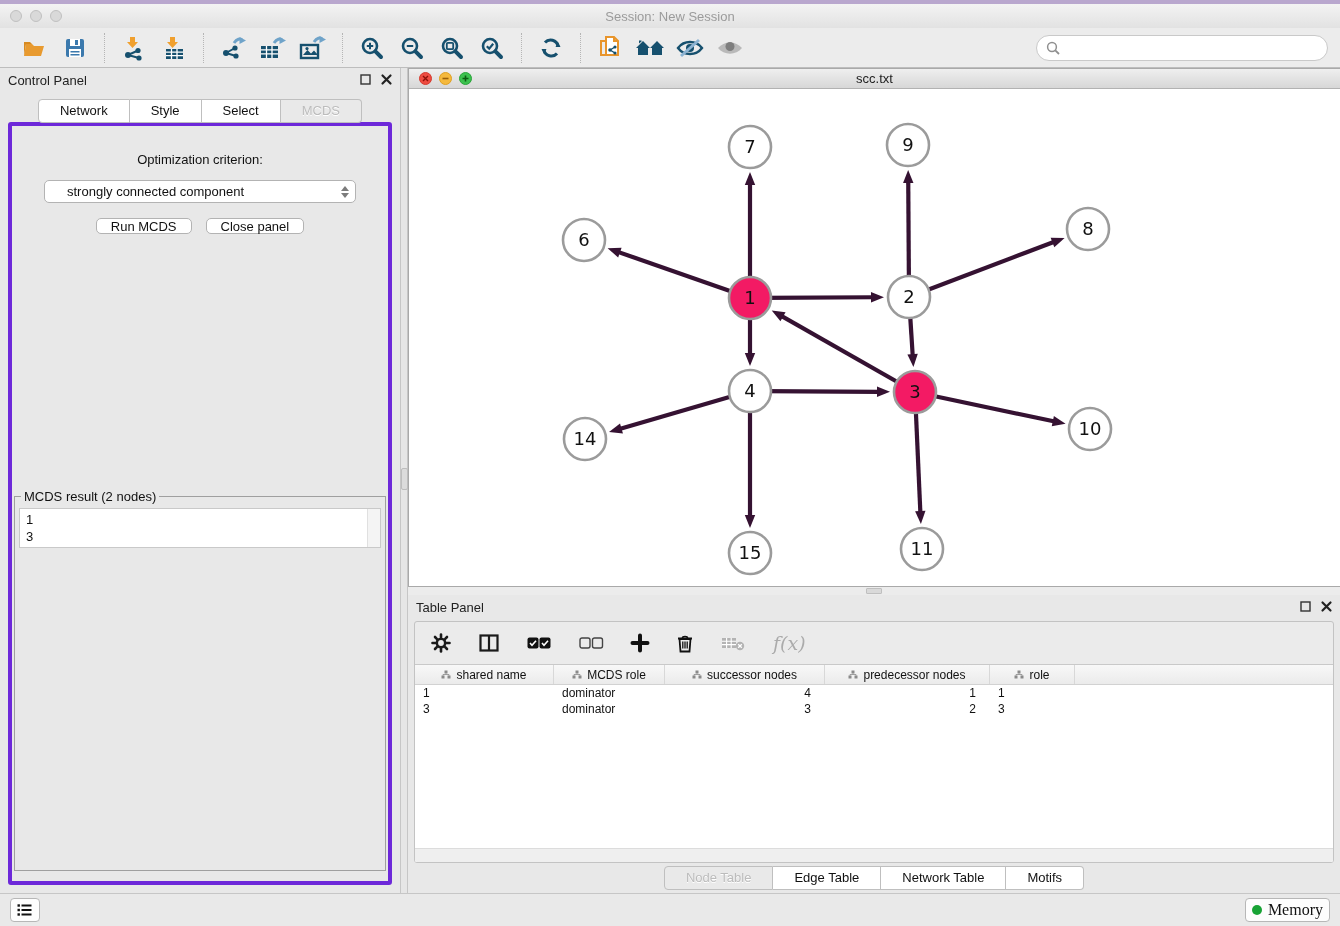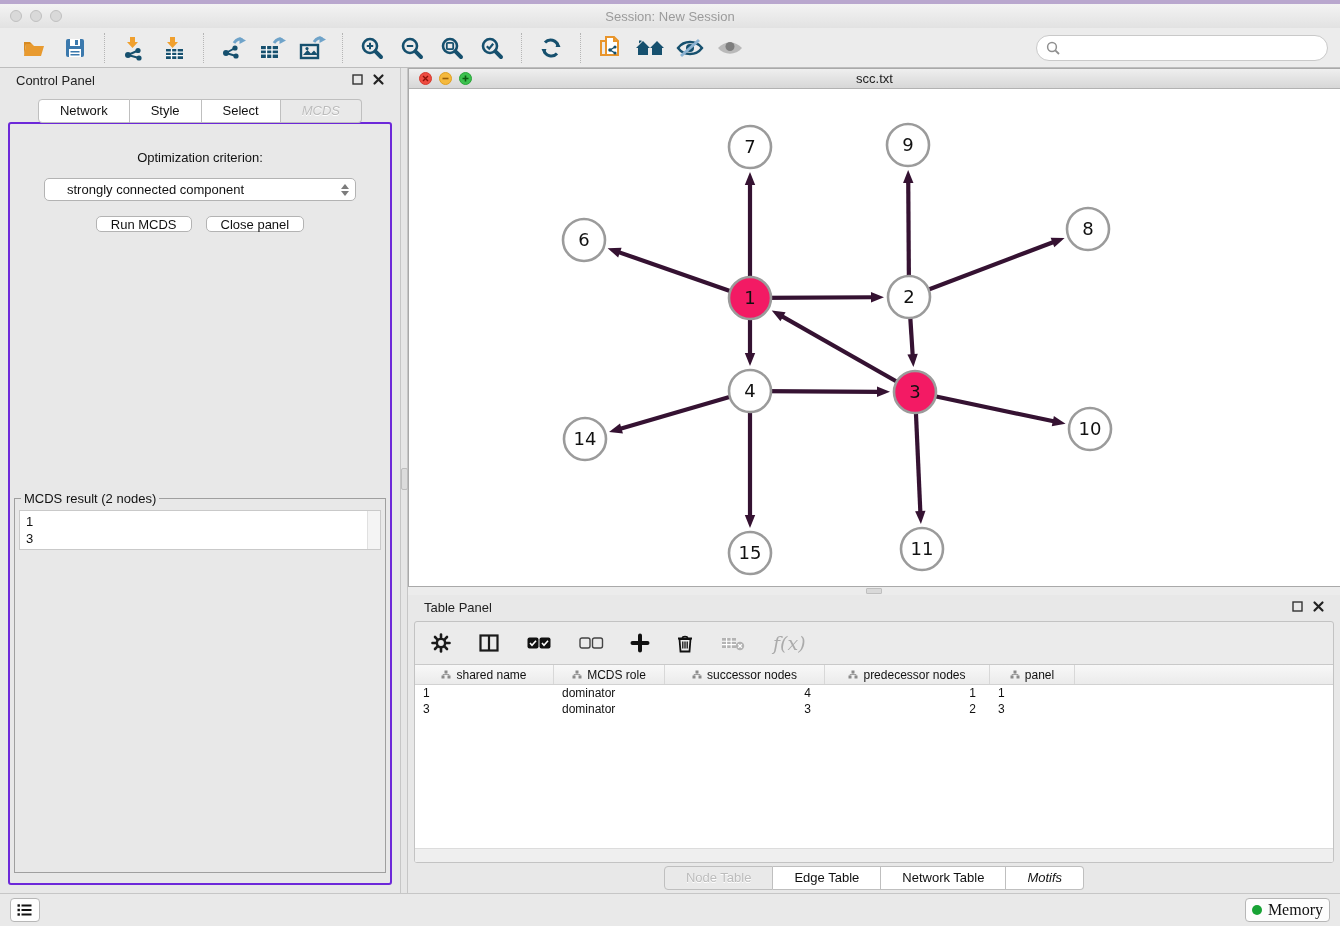--- a/index.html
+++ b/index.html
@@ -21,29 +21,29 @@
   .search-input { width:292px; height:26px; border:1px solid #c9c9c9; border-radius:13px; background:#fff; padding:0 10px 0 30px; font-size:13px; color:#333; outline:none; }
   .search-icon-el { position:absolute; left:9px; top:5px; }
 
   
   .main { flex:1; display:flex; min-height:0; }
   .vsplit { width:8px; background:#e6e6e6; border-left:1px solid #c6c6c6; border-right:1px solid #c6c6c6; position:relative; }
   .vsplit .grip { position:absolute; left:0; right:0; margin:auto; top:400px; width:7px; height:22px; background:#dcdcdc; border:1px solid #bdbdbd; border-radius:2px; }
 
   
   .cpanel { width:400px; display:flex; flex-direction:column; background:#e8e8e8; }
-  .panel-header { height:25px; display:flex; align-items:center; padding:0 16px; font-size:13px; color:#222; }
+  .panel-header { height:25px; display:flex; align-items:center; padding:0 8px; font-size:13px; color:#222; }
   .panel-header .ph-title { flex:1; }
   .ph-icons { display:flex; gap:10px; align-items:center; }
   .tabs-row { display:flex; justify-content:center; margin-top:6px; position:relative; z-index:2; }
   .tab { padding:3px 21px 4px; background:#fff; border:1px solid #bfbfbf; border-left:none; font-size:13px; color:#111; }
   .tab:first-child { border-left:1px solid #bfbfbf; border-radius:4px 0 0 4px; }
-  .tab:last-child { border-radius:0 4px 4px 0;font-style:italic; }
+  .tab:last-child { border-radius:0 4px 4px 0; }
   .tab.disabled-selected { background:#e9e9e9; color:#bcbcbc; text-shadow:0 1px 0 #fff; }
-  .cpanel-box { flex:1; margin:-1px 8px 8px; border:2px solid #6d28d9; border-radius:3px; background:#e8e8e8; display:flex; flex-direction:column; align-items:center; padding:26px 10px 10px; min-height:0; }
+  .cpanel-box { flex:1; margin:-1px 8px 8px; border:4px solid #6d28d9; border-radius:3px; background:#e8e8e8; display:flex; flex-direction:column; align-items:center; padding:26px 10px 10px; min-height:0; }
   .opt-label { font-size:13px; color:#111; }
   .criterion-select { margin-top:13px; width:312px; height:23px; background:#fff; border:1px solid #b3b3b3; border-radius:5px; display:flex; align-items:center; padding:0 6px 0 22px; font-size:13px; color:#111; }
   .criterion-select .sel-text { flex:1; }
   .stepper { display:flex; flex-direction:column; gap:2px; align-items:center; }
   .stepper i { display:block; width:0; height:0; border-left:4px solid transparent; border-right:4px solid transparent; }
   .stepper .up { border-bottom:5px solid #7c7c7c; }
   .stepper .dn { border-top:5px solid #7c7c7c; }
   .btn-row { margin-top:15px; display:flex; gap:14px; }
   .mac-btn { height:16px; padding:0 14px; background:#fff; border:1px solid #b3b3b3; border-radius:5px; font-size:13px; color:#111; display:flex; align-items:center; }
   .result-box { margin-top:auto; width:372px; height:382px; border:1px solid #9f9f9f; padding:4px; }
@@ -553,21 +553,21 @@
                   </svg>
                   <span>predecessor nodes</span>
                 </div>
                 <div class="th" style="width: 85px;">
                   <svg width="10" height="9" viewBox="0 0 10 9">
                     <rect x="3.5" y="0.5" width="3" height="3" fill="#8a8a8a"></rect>
                     <rect x="0.5" y="5.5" width="3" height="3" fill="#8a8a8a"></rect>
                     <rect x="6.5" y="5.5" width="3" height="3" fill="#8a8a8a"></rect>
                     <path d="M5 3.5 V4.5 M2 5.5 V4.5 H8 V5.5" stroke="#8a8a8a" fill="none" stroke-width="0.8"></path>
                   </svg>
-                  <span>panel</span>
+                  <span>role</span>
                 </div>
               </div>
             <div id="table-body">
                 <div class="tbody-row">
                   <div class="td left" style="width: 139px;">1</div>
                   <div class="td left" style="width: 111px;">dominator</div>
                   <div class="td right" style="width: 160px;">4</div>
                   <div class="td right" style="width: 165px;">1</div>
                   <div class="td left" style="width: 85px;">1</div>
                 </div>

